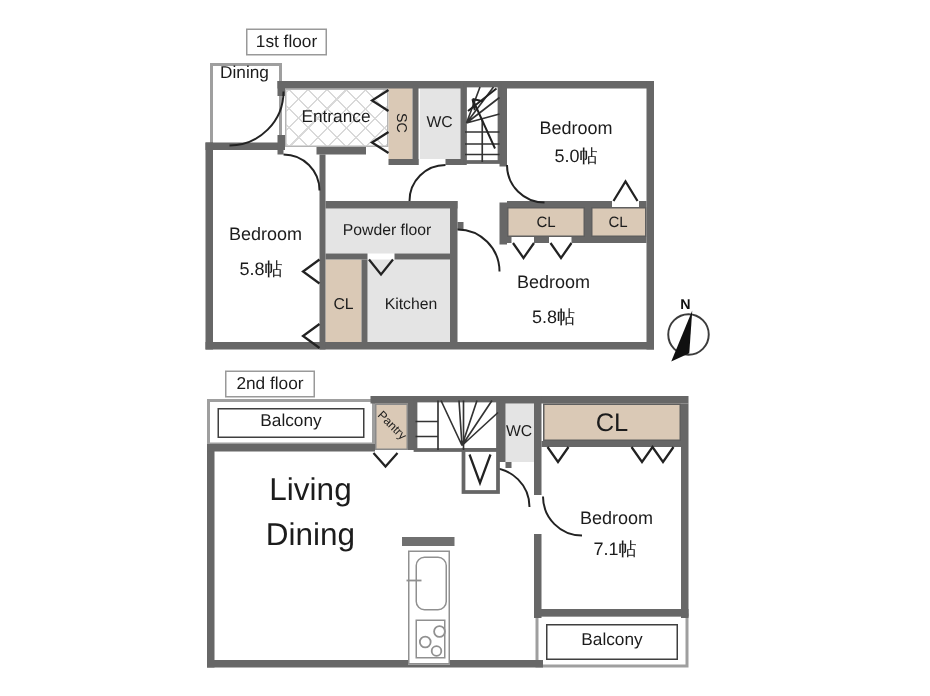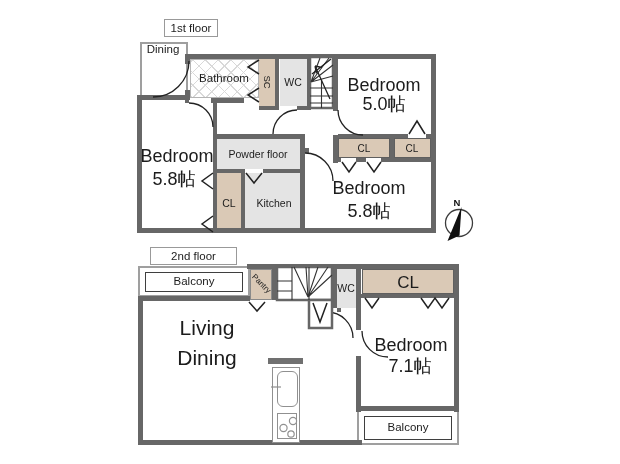--- a/index.html
+++ b/index.html
@@ -15,21 +15,21 @@
   .wet{background:var(--wet);}
   .clbox{background:var(--closet);border:1.5px solid #5f5f5f;}
   .hatch{background:
       repeating-linear-gradient(45deg,#d9d9d9 0 1px,transparent 1px 9px),
       repeating-linear-gradient(-45deg,#d9d9d9 0 1px,transparent 1px 9px),#fff;
       border:1px solid #b5b5b5;}
   .lbl{position:absolute;transform:translate(-50%,-50%);font-size:11.5px;
        white-space:nowrap;color:var(--text);line-height:1;}
   .sm{font-size:10.5px;}
   .xs{font-size:10px;}
-  .room{font-size:18px;}
+  .room{font-size:12px;}
   .big{font-size:21px;}
   .clbig{font-size:17px;}
   .vert{transform:translate(-50%,-50%) rotate(90deg);font-size:9.5px;}
   .diag{transform:translate(-50%,-50%) rotate(45deg);font-size:8px;}
   .floorlabel{position:absolute;box-sizing:border-box;border:1px solid #999;
        background:#fff;display:flex;align-items:center;justify-content:center;
        font-size:11.5px;}
   .porch{position:absolute;box-sizing:border-box;border:2px solid var(--balcony_border);
        border-bottom:none;background:#fff;}
   .balc-out{position:absolute;box-sizing:border-box;border:2px solid var(--balcony_border);background:#fff;}
@@ -82,21 +82,21 @@
   <div class="w" style="left:241px;top:173px;width:4px;height:55px"></div>
   <div class="w" style="left:300px;top:134px;width:5px;height:94px"></div>
   <div class="w" style="left:305px;top:148px;width:4px;height:5px"></div>
   <div class="w" style="left:338px;top:134px;width:70px;height:4px"></div>
   <div class="w" style="left:426px;top:134px;width:5px;height:4px"></div>
   <div class="w" style="left:338px;top:158px;width:3px;height:4px"></div>
   <div class="w" style="left:356px;top:158px;width:10px;height:4px"></div>
   <div class="w" style="left:381px;top:158px;width:50px;height:4px"></div>
   <div class="w" style="left:390px;top:138px;width:4px;height:20px"></div>
 
-  <div class="floorlabel" style="left:150px;top:247px;width:87px;height:18px">
+  <div class="floorlabel" style="left:150px;top:247px;width:60px;height:18px">
     <span>2nd floor</span>
   </div>
 
   <div class="balc-out" style="left:138px;top:266px;width:112px;height:31px"></div>
   <div class="balc-in" style="left:145px;top:272px;width:98px;height:20px"></div>
   <div class="fill beige" style="left:250px;top:269px;width:22px;height:31px;border:1px solid #8a8a8a"></div>
   <div class="fill wet" style="left:337px;top:269px;width:19px;height:39px"></div>
   <div class="fill clbox" style="left:362px;top:269px;width:92px;height:25px"></div>
   <div class="balc-out" style="left:357px;top:409px;width:102px;height:36px"></div>
   <div class="balc-in" style="left:364px;top:416px;width:88px;height:24px"></div>
@@ -162,21 +162,21 @@
       <path d="M271,387 H281" stroke="#909090" stroke-width="1.2"></path>
     </g>
     <g>
       <circle cx="459" cy="223" r="13.5" fill="#fff" stroke="#3c3c3c" stroke-width="1.3"></circle>
       <polygon points="461.5,207 447.5,241 459.5,235.5" fill="#101010"></polygon>
       <text x="457" y="206" text-anchor="middle" font-size="9.5" font-weight="bold" fill="#101010" font-family="Liberation Sans, sans-serif">N</text>
     </g>
   </svg>
 
   <span class="lbl" style="left:163px;top:50px">Dining</span>
-  <span class="lbl" style="left:224px;top:79px">Bathroom</span>
+  <span class="lbl" style="left:224px;top:79px">Entrance</span>
   <span class="lbl vert" style="left:267px;top:82px">SC</span>
   <span class="lbl sm" style="left:293px;top:82px">WC</span>
   <span class="lbl room" style="left:384px;top:85px">Bedroom</span>
   <span class="lbl room" style="left:384px;top:104px">5.0帖</span>
   <span class="lbl room" style="left:177px;top:156px">Bedroom</span>
   <span class="lbl room" style="left:174px;top:179px">5.8帖</span>
   <span class="lbl sm" style="left:258px;top:154px">Powder floor</span>
   <span class="lbl sm" style="left:229px;top:203px">CL</span>
   <span class="lbl sm" style="left:274px;top:203px">Kitchen</span>
   <span class="lbl room" style="left:369px;top:188px">Bedroom</span>

